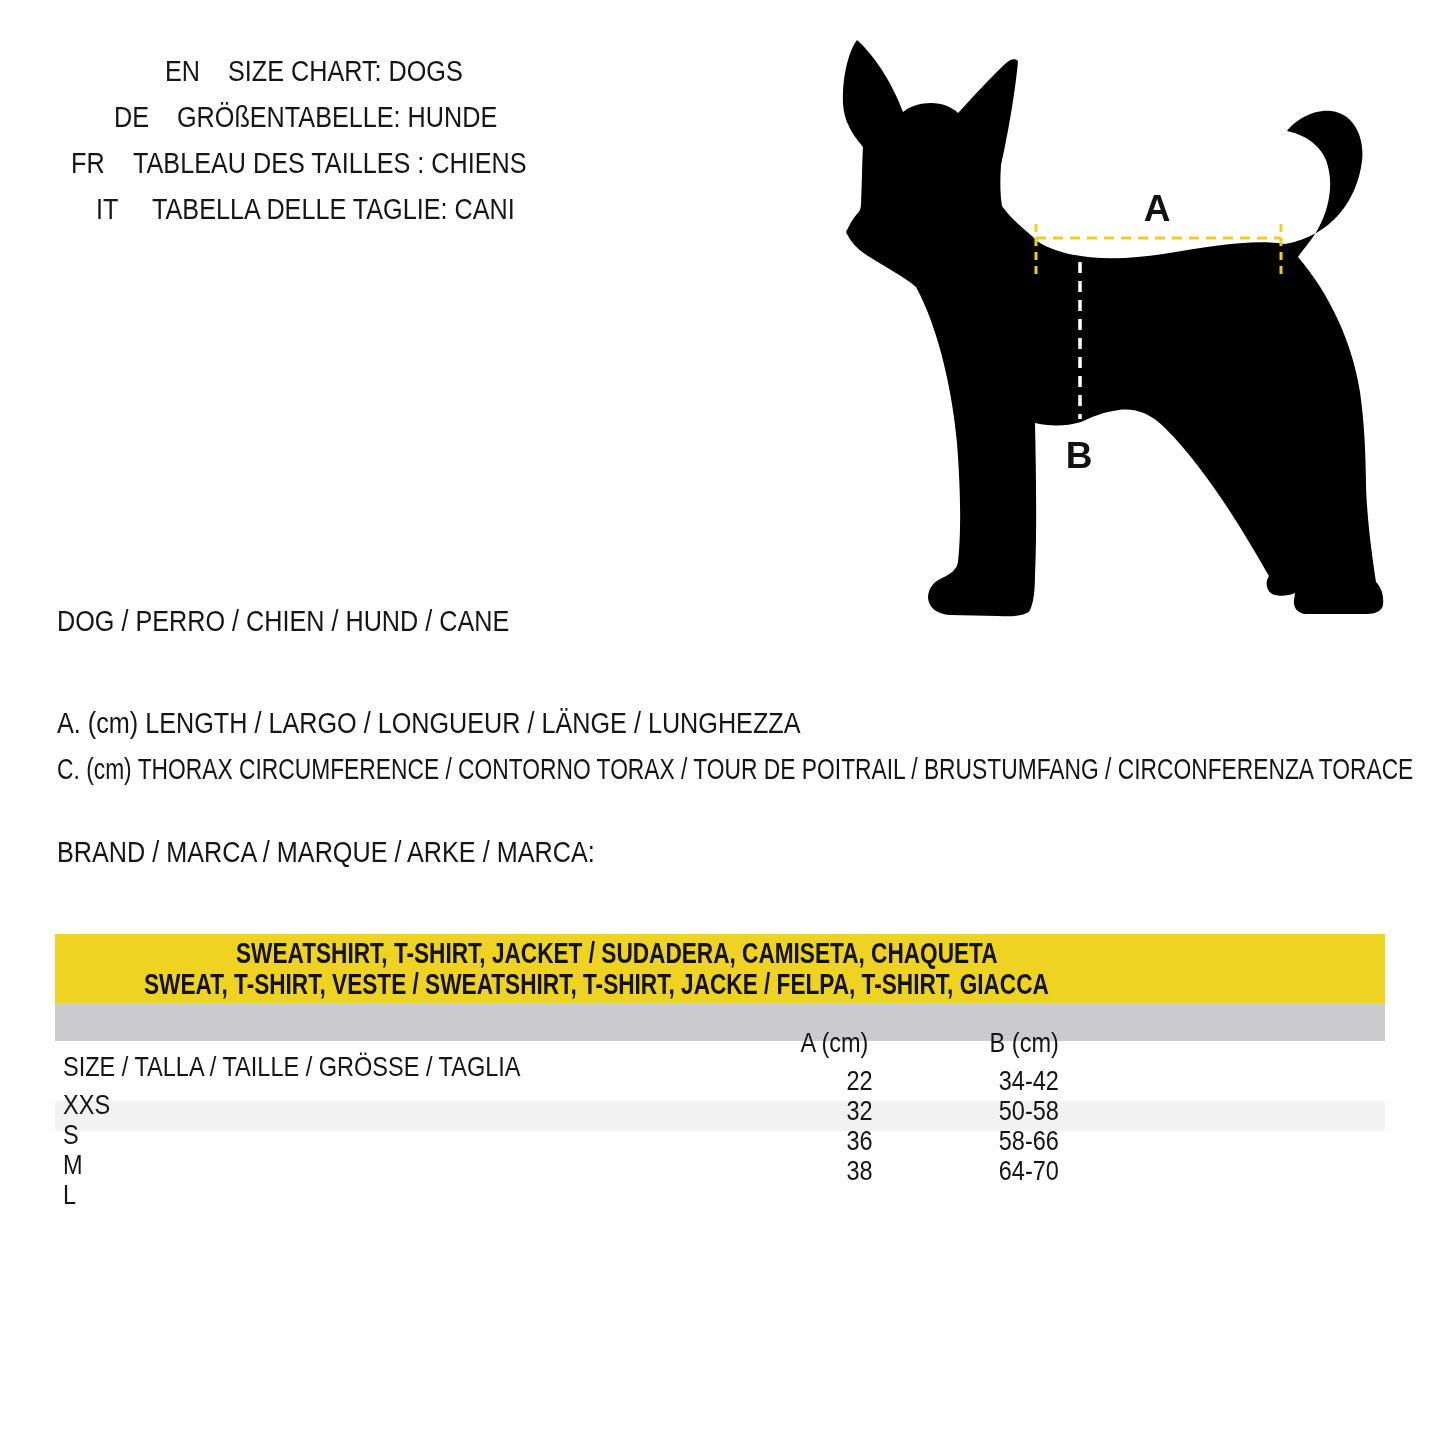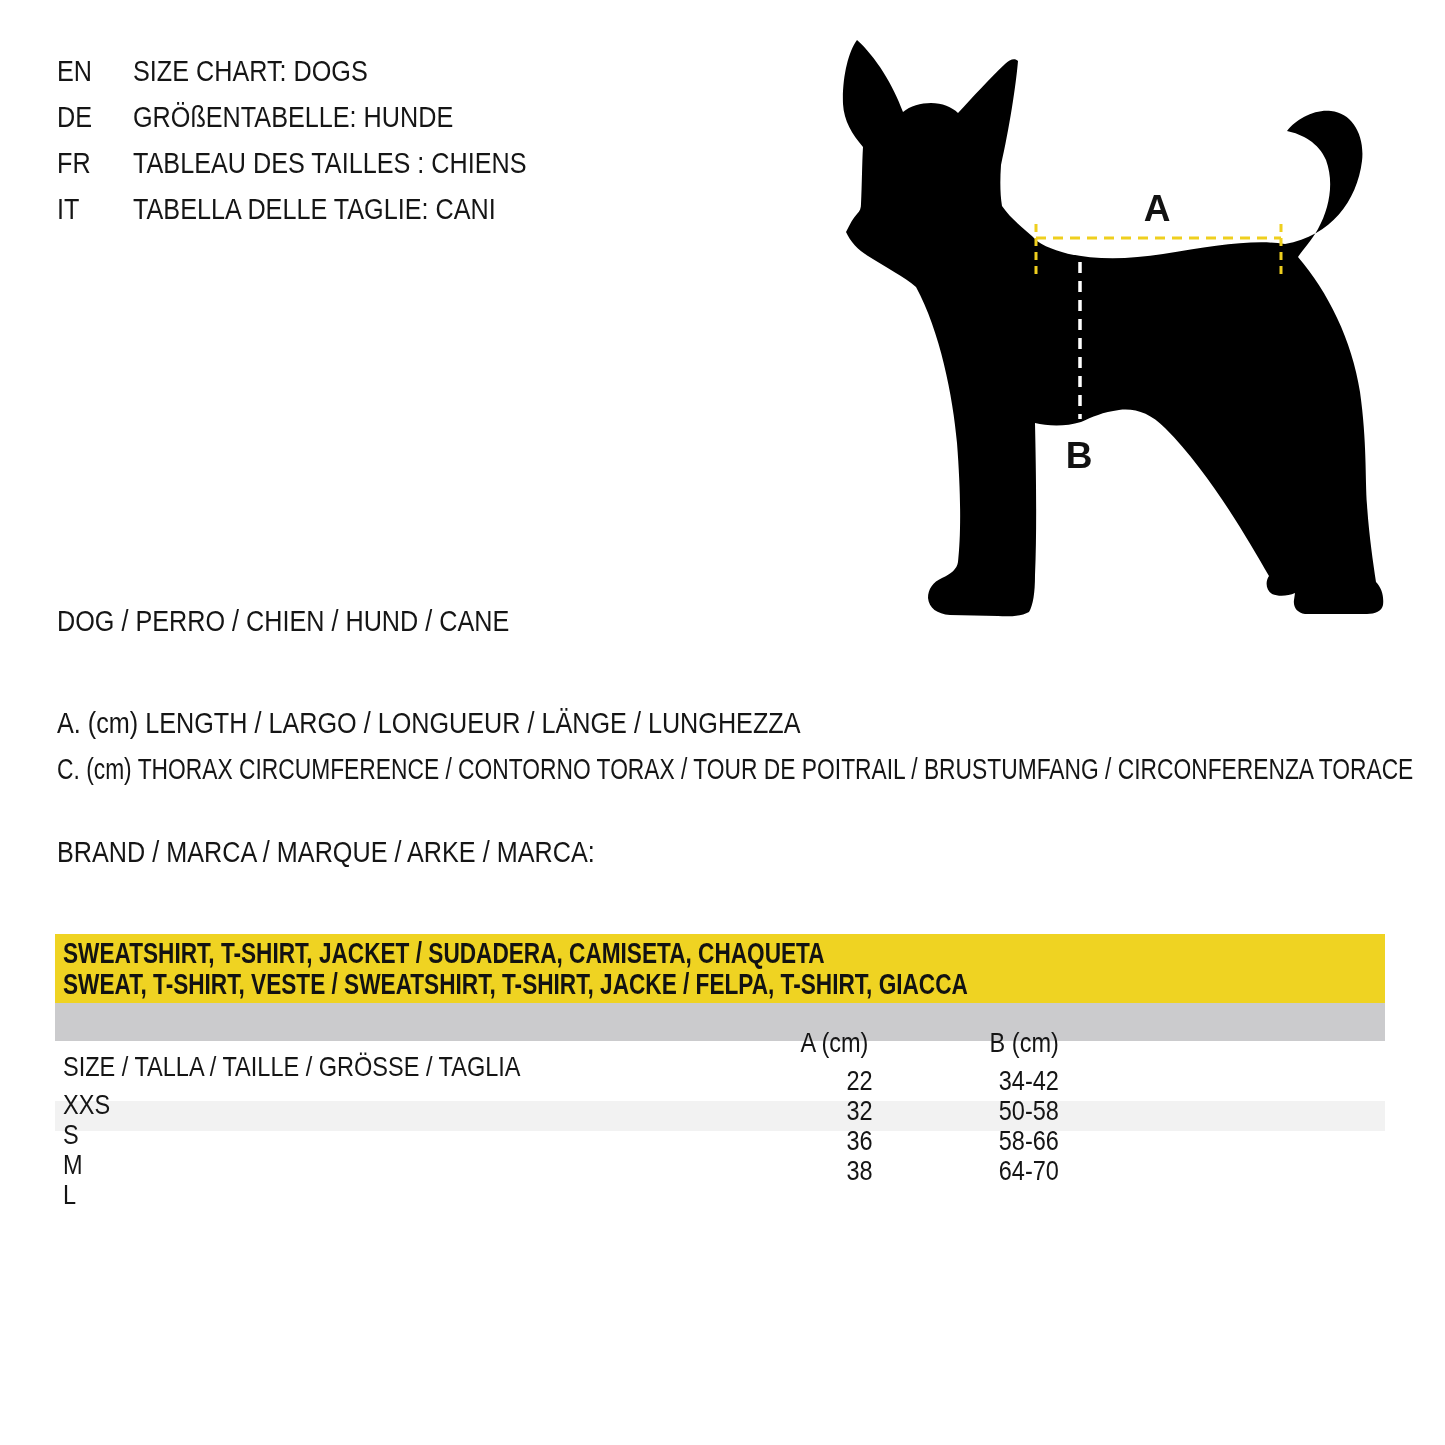--- a/index.html
+++ b/index.html
@@ -9,37 +9,37 @@
     font-family:"Liberation Sans", sans-serif;
   }
   
   .cx  { display:inline-block; transform:scaleX(0.84); transform-origin:0 50%; white-space:nowrap; }
   .cxc { display:inline-block; transform:scaleX(0.84); transform-origin:50% 50%; white-space:nowrap; }
   .cx-tight { transform:scaleX(0.76); }
   .cx-band  { transform:scaleX(0.78); }
 
   
   .langs { position:absolute; left:57px; top:48px; font-size:30px; }
-  .lang-row { height:46px; line-height:46px; }
+  .lang-row { height:46px; line-height:46px;text-align:center; }
   .lang-code { display:inline-block; width:68px; vertical-align:top; }
 
   
   .dog-figure { position:absolute; left:815px; top:15px; width:580px; height:612px; }
 
   .dog-caption { position:absolute; left:57px; top:606px; font-size:30px; line-height:30px; }
 
   .measure-legend { position:absolute; left:57px; top:700px; font-size:30px; }
   .measure-legend .m-line { height:46px; line-height:46px; }
 
   .brand-line { position:absolute; left:57px; top:837px; font-size:30px; line-height:30px; }
 
   
   .size-table { position:absolute; left:55px; top:934px; width:1330px; }
   .band { background:#EFD322; padding:4px 0 3px 8px; }
-  .band-line { font-size:29px; font-weight:bold; line-height:31px; color:#121212; }
+  .band-line { font-size:29px; font-weight:bold; line-height:31px; color:#121212;text-align:center; }
   .tgrid { display:grid; grid-template-columns:560px 260px 190px 1fr; align-items:center; }
   .cols-header { height:38px; background:#CBCBCD; font-size:28px; }
   .trow { height:30px; font-size:28px; }
   .trow.alt { background:#F2F2F2; }
   .c-size { padding-left:8px; text-align:left;margin-top:48px; }
   .c-a, .c-b { text-align:right; }
 </style>
 </head>
 <body>
 

